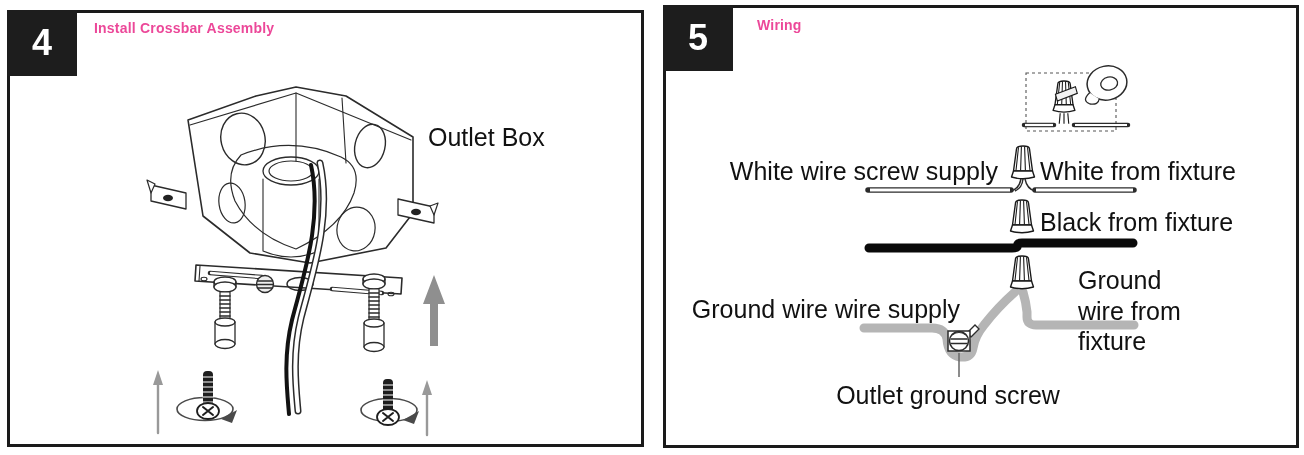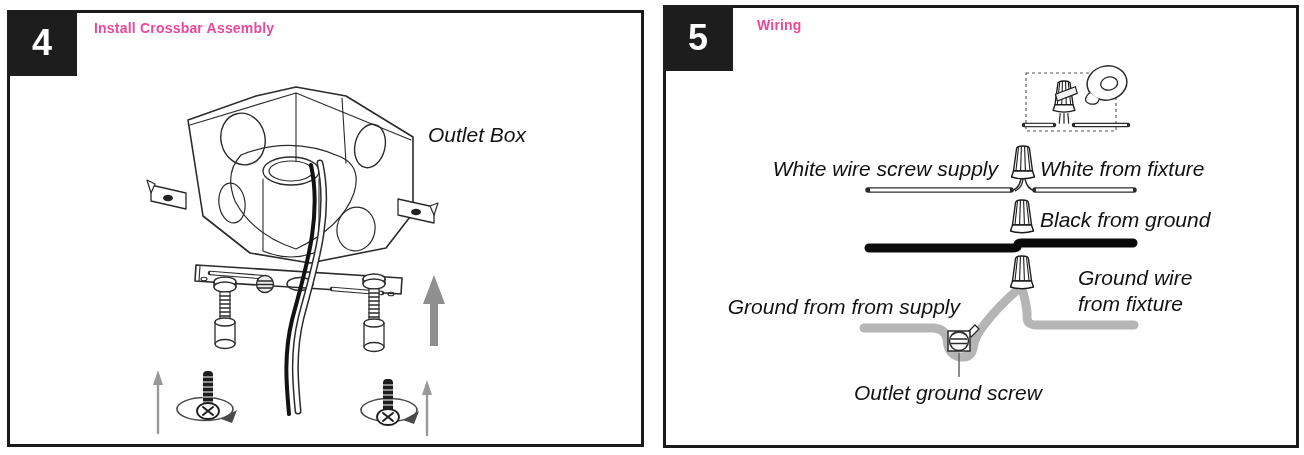--- a/index.html
+++ b/index.html
@@ -9,21 +9,21 @@
   #panel-step4{left:7px;top:10px;width:637px;height:437px;}
   #panel-step5{left:663px;top:5px;width:636px;height:443px;}
   .badge{position:absolute;left:-3px;top:-3px;width:70px;height:66px;background:#1d1d1d;
          color:#fff;display:flex;align-items:center;justify-content:center;
          font-size:36px;font-weight:700;}
   .panel-title{position:absolute;font-size:14px;font-weight:700;color:#ec4899;
                letter-spacing:.2px;white-space:nowrap;text-align:right;}
   #panel-step4 .panel-title{left:84px;top:7px;}
   #panel-step5 .panel-title{left:91px;top:9px;}
   .ill{position:absolute;left:0;top:0;width:100%;height:100%;}
-  .lbl{position:absolute;font-size:21px;color:#111;line-height:1.22;font-style:italic;}
+  .lbl{position:absolute;font-size:25px;color:#111;line-height:1.22;}
   .lbl-right{text-align:right;white-space:nowrap;}
   .lbl-left{text-align:left;white-space:nowrap;}
   #lbl-outlet-box{left:418px;top:109px;}
   #lbl-white-supply{right:298px;top:148px;}
   #lbl-white-fixture{left:374px;top:148px;}
   #lbl-black-supply{right:298px;top:199px;}
   #lbl-black-fixture{left:374px;top:199px;}
   #lbl-ground-supply{right:336px;top:286px;}
   #lbl-ground-fixture{left:374px;top:257px;width:118px;white-space:normal;margin-left:38px;}
   #lbl-green-screw{left:282px;top:372px;transform:translateX(-50%);white-space:nowrap;}
@@ -208,19 +208,19 @@
           <path d="M284.5 331 H301.5 M284.5 335.5 H301.5" stroke="#2b2b2b" stroke-width="1.6"></path>
           <path d="M286 327 Q293 322 300 327" stroke="#2b2b2b" stroke-width="1.1" fill="none"></path>
         </g>
         <path d="M293 345 V369" stroke="#666" stroke-width="1.5"></path>
         <use href="#wirenut" transform="translate(356,248)"></use>
       </g>
     </svg>
 
     <div class="lbl lbl-right" id="lbl-white-supply">White wire screw supply</div>
     <div class="lbl lbl-left" id="lbl-white-fixture">White from fixture</div>
-    <div class="lbl lbl-left" id="lbl-black-fixture">Black from ground</div>
-    <div class="lbl lbl-right" id="lbl-ground-supply">Ground from from supply</div>
+    <div class="lbl lbl-left" id="lbl-black-fixture">Black from fixture</div>
+    <div class="lbl lbl-right" id="lbl-ground-supply">Ground wire wire supply</div>
     <div class="lbl" id="lbl-ground-fixture">Ground wire from fixture</div>
     <div class="lbl" id="lbl-green-screw">Outlet ground screw</div>
   </div>
 
 </div>
 
 </body></html>

